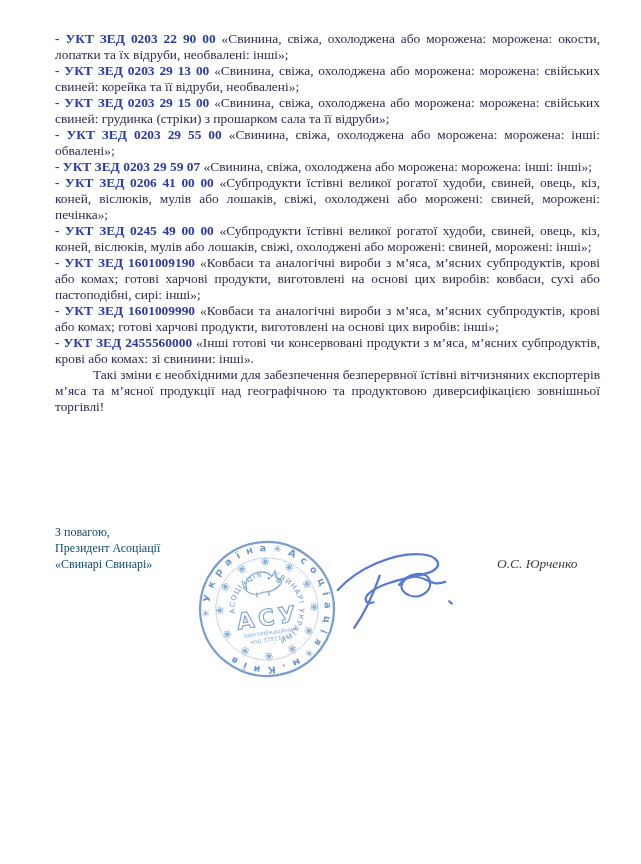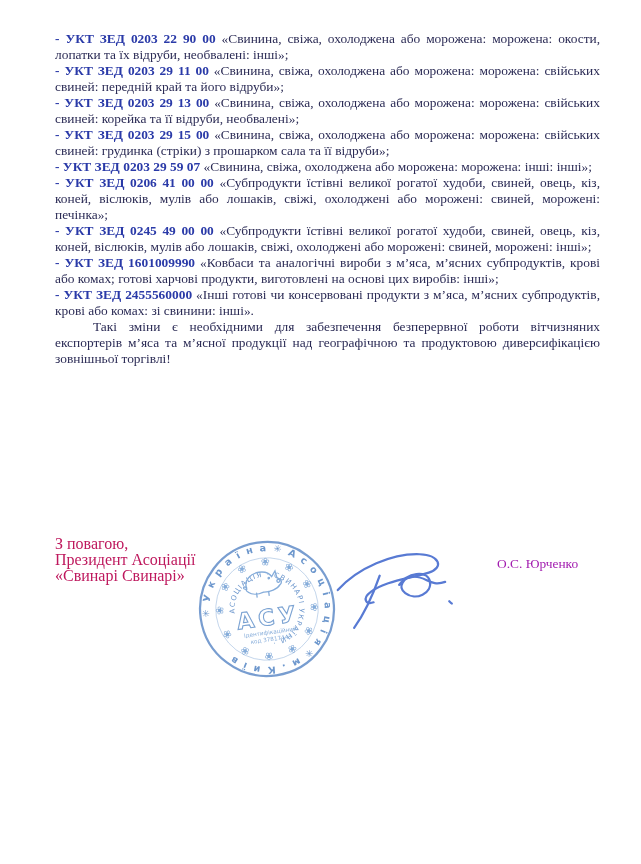--- a/index.html
+++ b/index.html
@@ -10,53 +10,54 @@
   }
   .doc-body {
     position:absolute; left:55px; top:31px; width:545px;
     font-size:13.4px; line-height:16px; color:#2b2b55;
     text-align:justify;
   }
   .item { margin:0; }
   .item b { color:#2a3aa8; font-weight:bold; }
   .para { margin:0; text-indent:38px; }
   .closing {
-    position:absolute; left:55px; top:536px;
-    font-size:16px; line-height:16px; color:#be185d;
+    position:absolute; left:55px; top:524px;
+    font-size:12px; line-height:16px; color:#0c4a6e;
   }
   .signer-name {
     position:absolute; left:497px; top:556px;
-    font-size:13.4px; color:#a21caf; white-space:nowrap;
+    font-size:13.4px; color:#404040; white-space:nowrap;font-style:italic;
   }
   .stamp-wrap {
     position:absolute; left:196px; top:537px; width:142px; height:144px;
     transform:rotate(-8deg);
   }
   .stamp-wrap svg { width:100%; height:100%; }
   .sig-wrap {
     position:absolute; left:331px; top:543px; width:124px; height:90px;
   }
   .sig-wrap svg { width:100%; height:100%; }
 </style>
 </head>
 <body>
 
 <div class="page">
 
   <div class="doc-body">
     <p class="item"><b>- УКТ ЗЕД 0203 22 90 00</b> <span>«Свинина, свіжа, охолоджена або морожена: морожена: окости, лопатки та їх відруби, необвалені: інші»;</span></p>
-    <p class="item"><b>- УКТ ЗЕД 0203 29 11 00</b> <span>«Свинина, свіжа, охолоджена або морожена: морожена: свійських свиней: передній край та його відруби»;</span></p>
     <p class="item"><b>- УКТ ЗЕД 0203 29 13 00</b> <span>«Свинина, свіжа, охолоджена або морожена: морожена: свійських свиней: корейка та її відруби, необвалені»;</span></p>
     <p class="item"><b>- УКТ ЗЕД 0203 29 15 00</b> <span>«Свинина, свіжа, охолоджена або морожена: морожена: свійських свиней: грудинка (стріки) з прошарком сала та її відруби»;</span></p>
+    <p class="item"><b>- УКТ ЗЕД 0203 29 55 00</b> <span>«Свинина, свіжа, охолоджена або морожена: морожена: інші: обвалені»;</span></p>
     <p class="item"><b>- УКТ ЗЕД 0203 29 59 07</b> <span>«Свинина, свіжа, охолоджена або морожена: морожена: інші: інші»;</span></p>
     <p class="item"><b>- УКТ ЗЕД 0206 41 00 00</b> <span>«Субпродукти їстівні великої рогатої худоби, свиней, овець, кіз, коней, віслюків, мулів або лошаків, свіжі, охолоджені або морожені: свиней, морожені: печінка»;</span></p>
     <p class="item"><b>- УКТ ЗЕД 0245 49 00 00</b> <span>«Субпродукти їстівні великої рогатої худоби, свиней, овець, кіз, коней, віслюків, мулів або лошаків, свіжі, охолоджені або морожені: свиней, морожені: інші»;</span></p>
+    <p class="item"><b>- УКТ ЗЕД 1601009190</b> <span>«Ковбаси та аналогічні вироби з м’яса, м’ясних субпродуктів, крові або комах; готові харчові продукти, виготовлені на основі цих виробів: ковбаси, сухі або пастоподібні, сирі: інші»;</span></p>
     <p class="item"><b>- УКТ ЗЕД 1601009990</b> <span>«Ковбаси та аналогічні вироби з м’яса, м’ясних субпродуктів, крові або комах; готові харчові продукти, виготовлені на основі цих виробів: інші»;</span></p>
     <p class="item"><b>- УКТ ЗЕД 2455560000</b> <span>«Інші готові чи консервовані продукти з м’яса, м’ясних субпродуктів, крові або комах: зі свинини: інші».</span></p>
-    <p class="para">Такі зміни є необхідними для забезпечення безперервної роботи вітчизняних експортерів м’яса та м’ясної продукції над географічною та продуктовою диверсифікацією зовнішньої торгівлі!</p>
+    <p class="para">Такі зміни є необхідними для забезпечення безперервної їстівні вітчизняних експортерів м’яса та м’ясної продукції над географічною та продуктовою диверсифікацією зовнішньої торгівлі!</p>
   </div>
 
   <div class="closing">
     <div>З повагою,</div>
     <div>Президент Асоціації</div>
     <div>«Свинарі Свинарі»</div>
   </div>
 
   <div class="signer-name">О.С. Юрченко</div>
 

